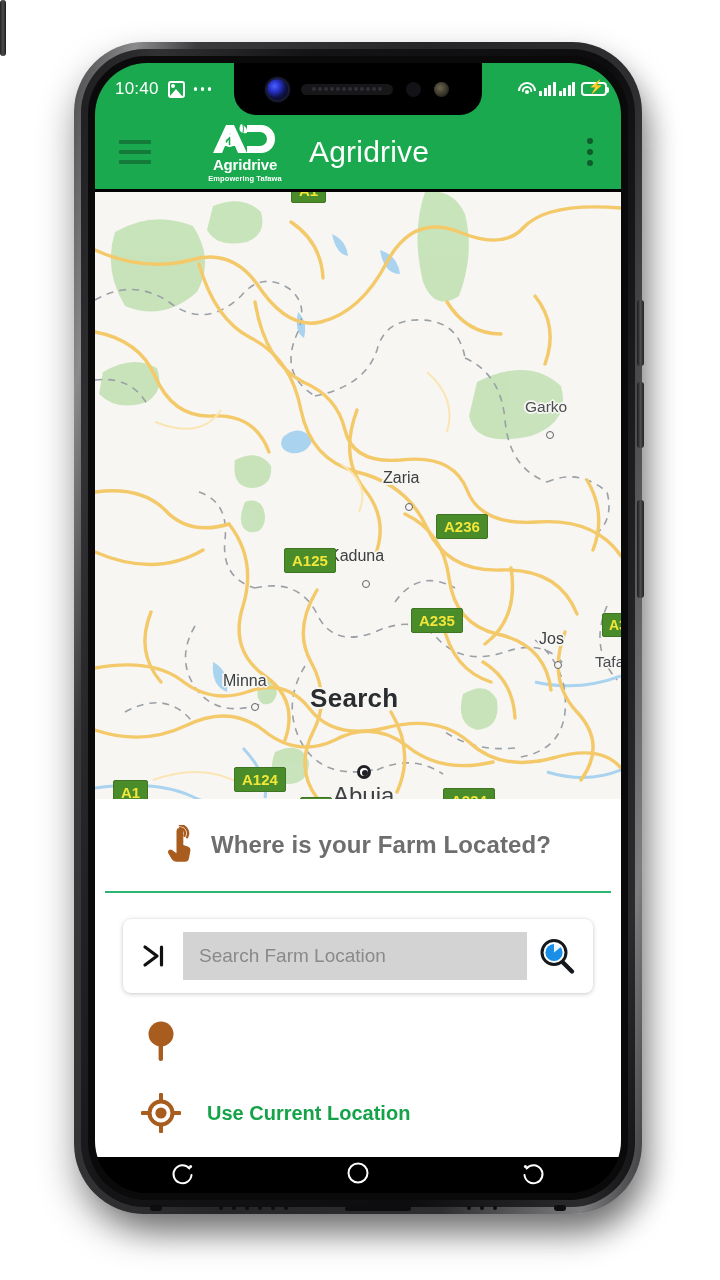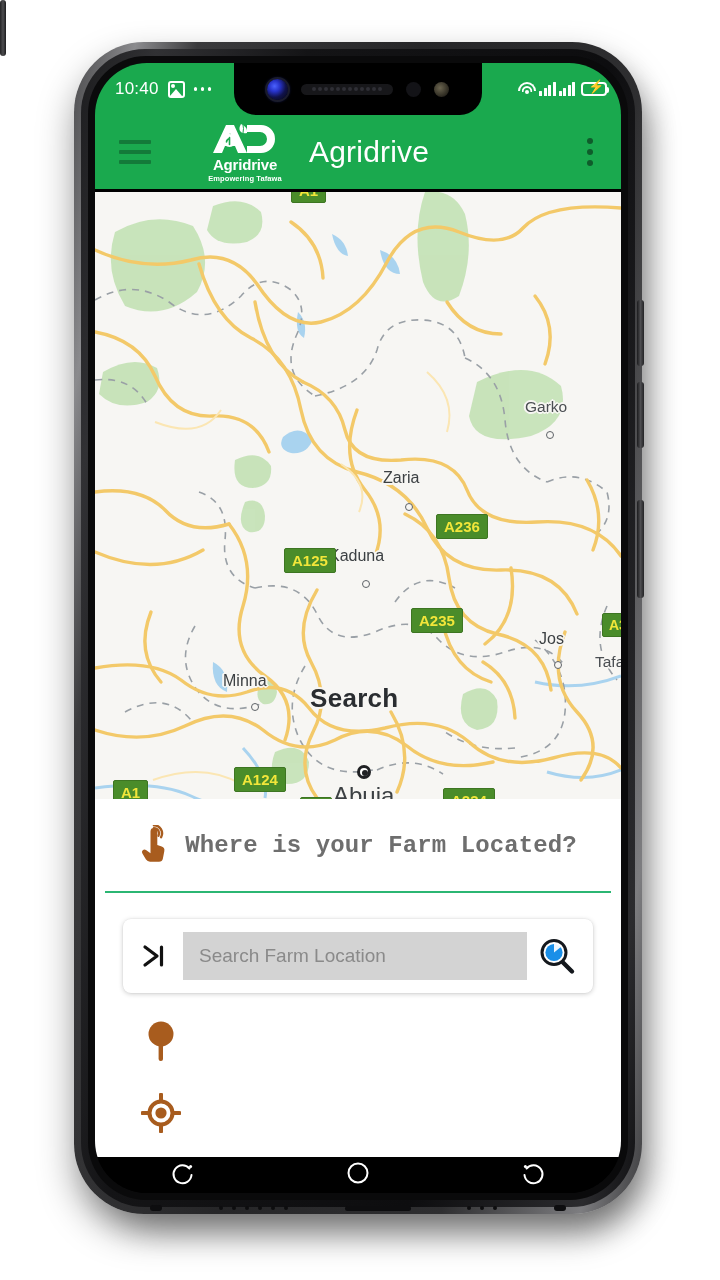--- a/index.html
+++ b/index.html
@@ -203,21 +203,21 @@
 
   
   .sheet {
     position: absolute; left:0; top:736px; width:100%; height:358px;
     background:#ffffff; z-index:20;
   }
   .sheet-head {
     height:92px; display:flex; align-items:center; justify-content:center; gap:16px;
   }
   .touch-icon { width:30px;height:40px; position:relative; }
-  .q-title { color:#6e6e6e; font-size:24px; font-weight:bold; letter-spacing:.1px;font-family:Liberation Mono, monospace; }
+  .q-title { color:#6e6e6e; font-size:24px; font-weight:bold; letter-spacing:.1px; }
   .divider { height:2px; background:#2bb673; margin:0 10px; }
 
   .search-card {
     margin: 26px 28px 12px 28px; height:74px; background:#fff;
     border-radius:8px; box-shadow:0 1px 5px rgba(0,0,0,.20), 0 0 0 .5px rgba(0,0,0,.04);
     display:flex; align-items:center; padding:0 16px 0 12px; gap:10px;
   }
   .fwd-icon { width:38px; height:38px; position:relative; flex:none; }
   .search-input {
     flex:1; height:48px; background:#d3d3d3; border:none; outline:none;
@@ -527,20 +527,21 @@
       </div>
 
       <div class="opt-row">
         <div class="opt-icon">
           <svg width="40" height="40" viewBox="0 0 40 40">
             <circle cx="20" cy="20" r="11.5" fill="none" stroke="#a85c1e" stroke-width="4"></circle>
             <circle cx="20" cy="20" r="5.6" fill="#a85c1e"></circle>
             <path d="M20 1.5 L20 8 M20 32 L20 38.5 M1.5 20 L8 20 M32 20 L38.5 20" stroke="#a85c1e" stroke-width="4" stroke-linecap="round"></path>
           </svg>
         </div>
+        <div class="opt-label">Use Current Location</div>
       </div>
     </div>
 
     <div style="position:absolute;left:0;top:1094px;width:100%;height:36px;background:#000;z-index:22;"></div>
     <div class="navrow">
       <div>
         <svg width="28" height="28" viewBox="0 0 28 28">
           <path d="M20.5 9.5 a9 9 0 1 0 2 6.5" stroke="#fff" stroke-width="2" fill="none" stroke-linecap="round"></path>
           <circle cx="21.6" cy="7.4" r="1.5" fill="#fff"></circle>
         </svg>

